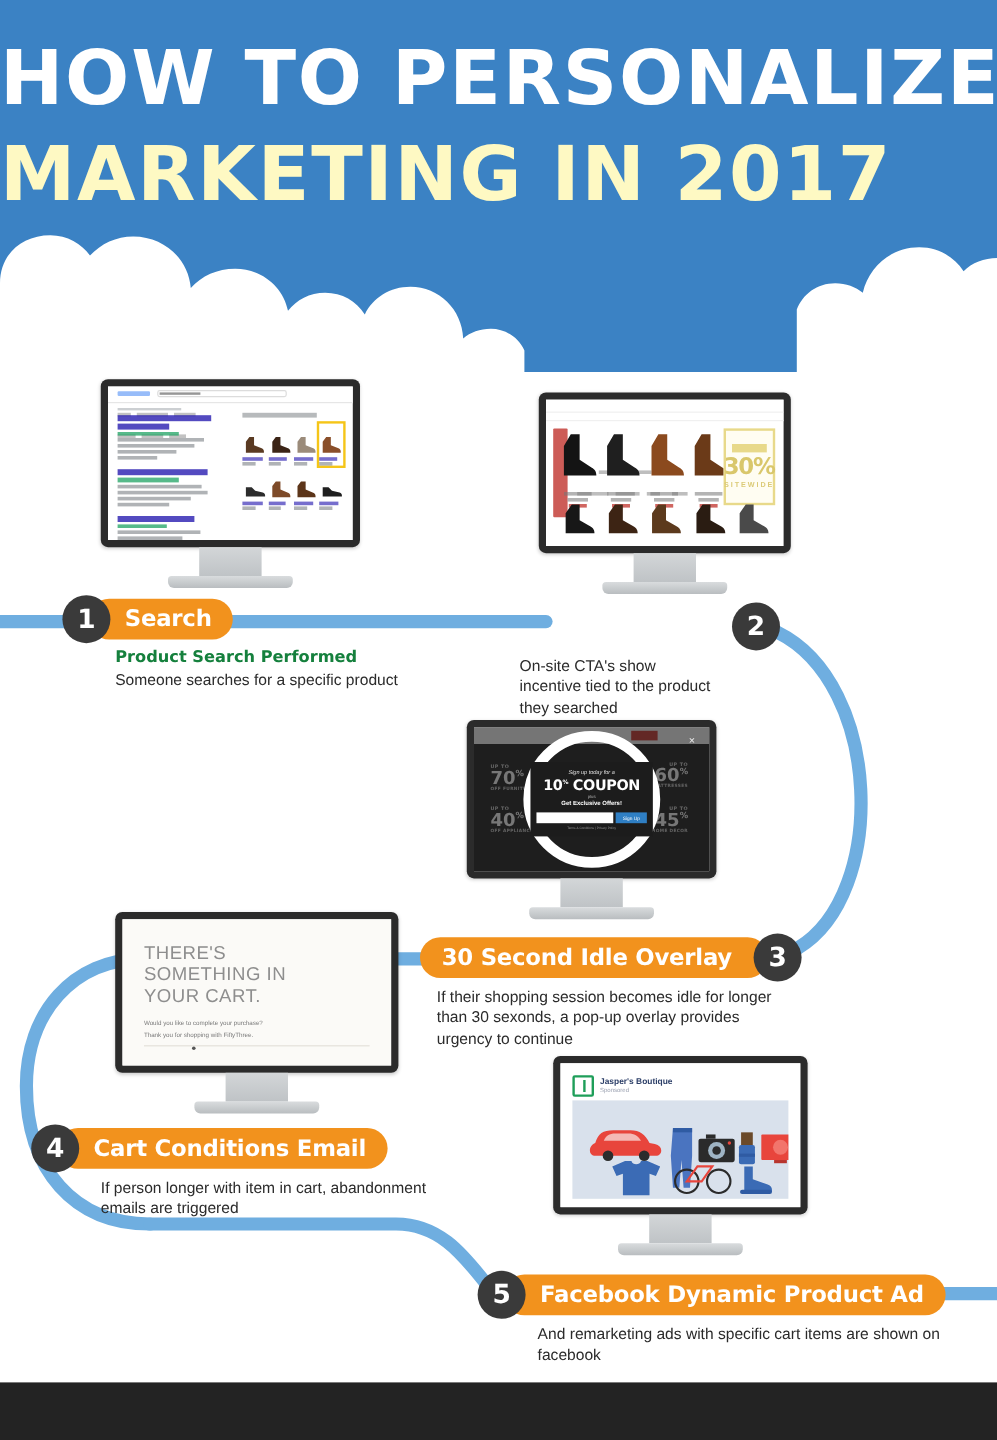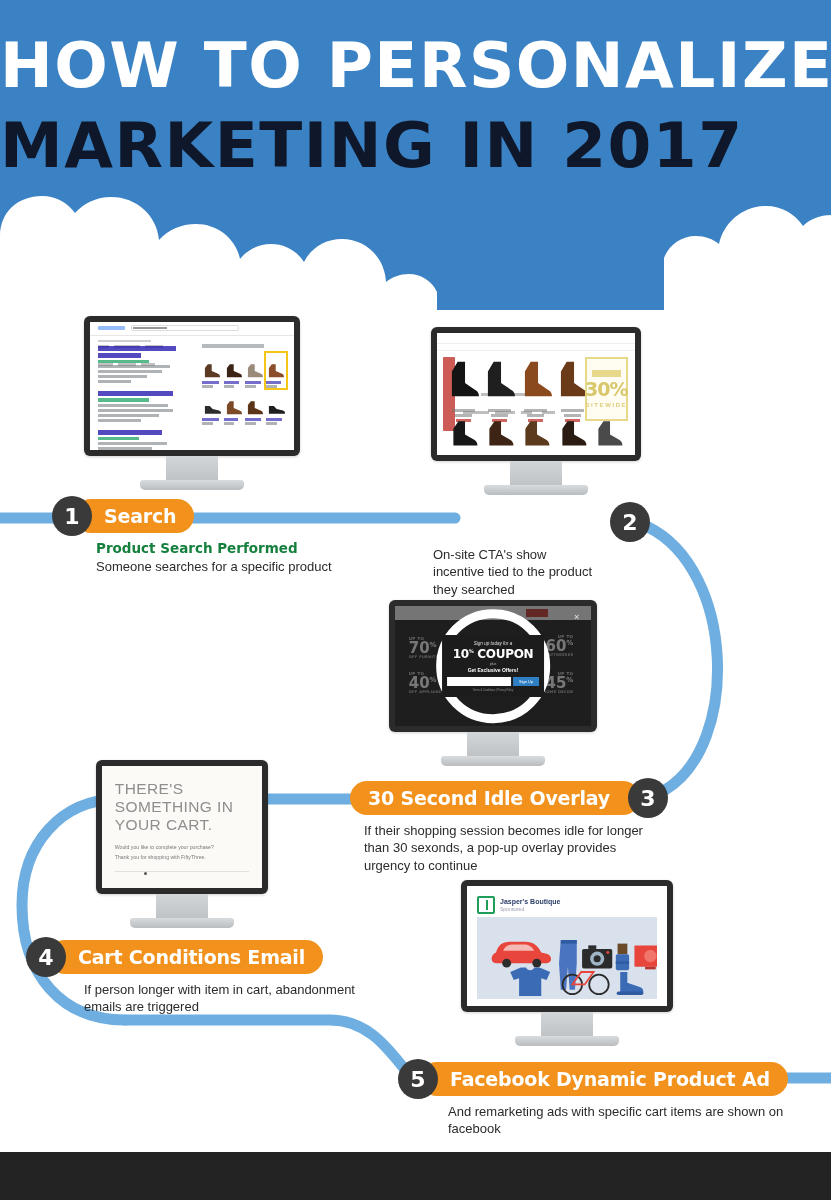--- a/index.html
+++ b/index.html
@@ -23,21 +23,21 @@
     text-align:right; z-index:4;
   }
   .title-line {
     font-family:"DejaVu Sans", sans-serif;
     font-weight:bold;
     letter-spacing:1.5px;
     line-height:1.0;
     white-space:nowrap;
   }
   #title-1 { font-size:63px; color:#FFFFFF; }
-  #title-2 { font-size:63px; color:#0f172a; margin-top:17px; }
+  #title-2 { font-size:63px; color:#fef9c3; margin-top:17px; }
 
   
   #flow-svg {
     position:absolute; left:0; top:0; width:831px; height:1200px;
     z-index:1; pointer-events:none;
   }
 
   
   .monitor { position:absolute; z-index:2; }
   .mon-bezel {
@@ -365,21 +365,21 @@
               <div class="pla-p"></div>
           </div>
         </div>
       </div>
     </div>
   </div>
   <div class="mon-neck"></div>
   <div class="mon-foot"></div>
 </div>
 
-<div class="monitor" style="left:431px; top:327px; width:210px;">
+<div class="monitor" style="left:449px; top:327px; width:210px;">
   <div class="mon-bezel">
     <div class="mon-screen" style="height:122px; background:#fff;">
       <div class="s2-nav"></div>
       <div class="s2-logo"></div>
       <div class="s2-menu">
         <i style="width:12px"></i><i style="width:22px"></i><i style="width:16px"></i>
         <i style="width:26px"></i><i style="width:20px"></i><i style="width:11px"></i>
         <i style="width:13px"></i>
       </div>
       <div class="s2-sub"></div>
@@ -511,21 +511,21 @@
           <div class="s3-btn">Sign Up</div>
         </div>
         <div class="s3-fine">Terms &amp; Conditions | Privacy Policy</div>
       </div>
     </div>
   </div>
   <div class="mon-neck"></div>
   <div class="mon-foot"></div>
 </div>
 
-<div class="monitor" style="left:96px; top:760px; width:172px;">
+<div class="monitor" style="left:96px; top:760px; width:236px;">
   <div class="mon-bezel">
     <div class="mon-screen" style="height:122px;">
       <div class="s4">
         <div class="s4-h">THERE'S</div>
         <div class="s4-h">SOMETHING IN</div>
         <div class="s4-h">YOUR CART.</div>
         <div class="s4-p">Would you like to complete your purchase?</div>
         <div class="s4-p" style="margin-top:2px;">Thank you for shopping with FiftyThree.</div>
       </div>
       <div class="s4-rule"></div>

